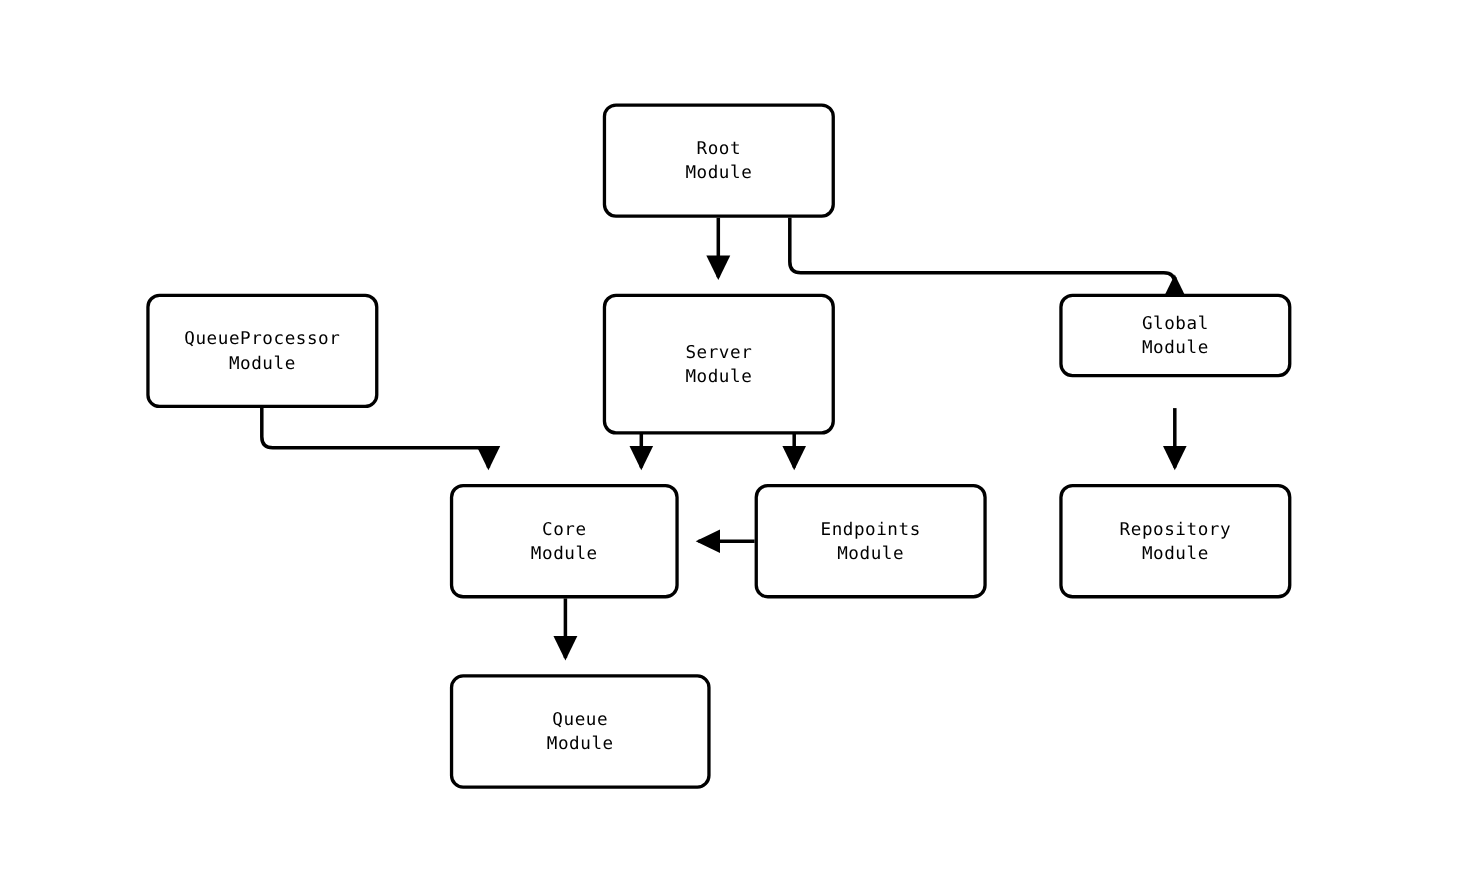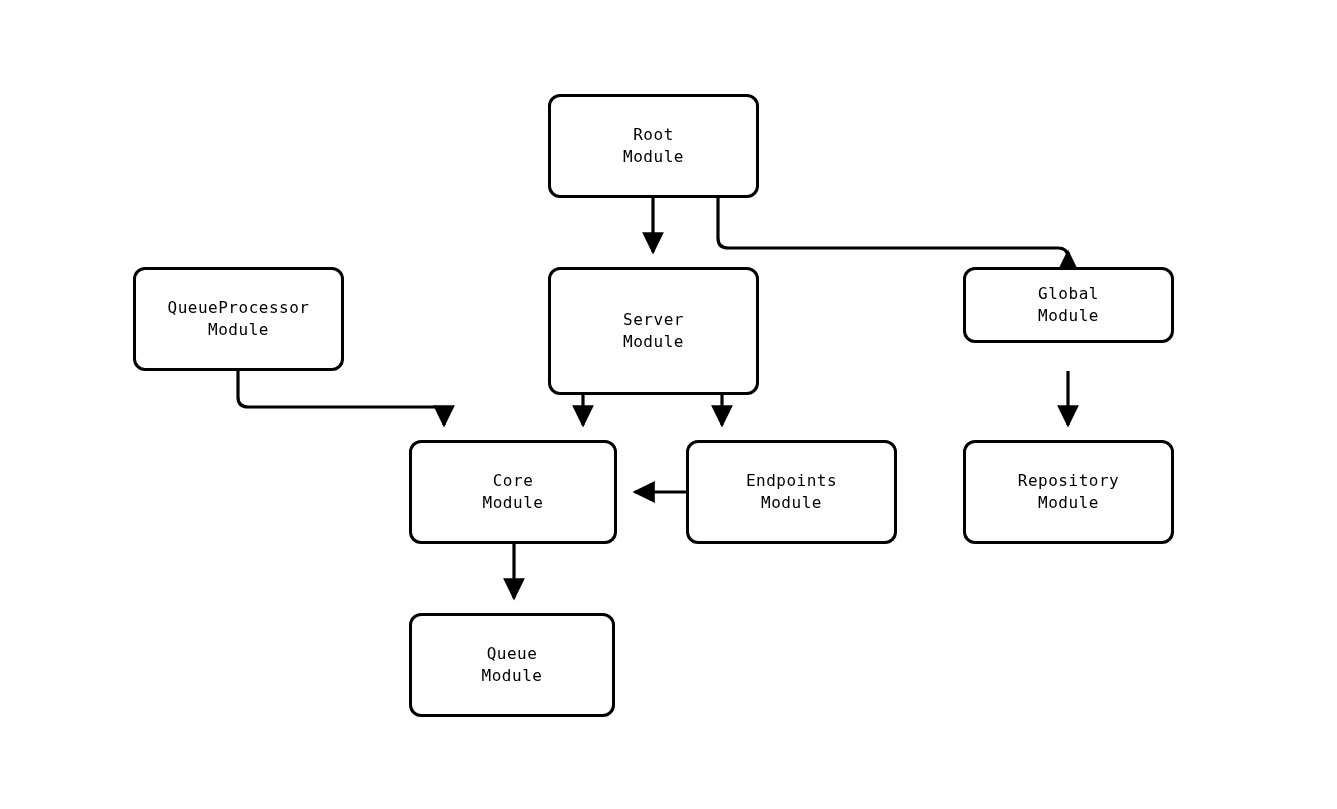--- a/index.html
+++ b/index.html
@@ -93,18 +93,18 @@
   <div class="node" style="left:686px; top:440px; width:211px; height:104px;">
     <span>Endpoints</span>
     <span>Module</span>
   </div>
 
   <div class="node" style="left:963px; top:440px; width:211px; height:104px;">
     <span>Repository</span>
     <span>Module</span>
   </div>
 
-  <div class="node" style="left:409px; top:613px; width:206px; height:104px;">
+  <div class="node" style="left:409px; top:613px; width:237px; height:104px;">
     <span>Queue</span>
     <span>Module</span>
   </div>
 
 </div>
 
 </body></html>

